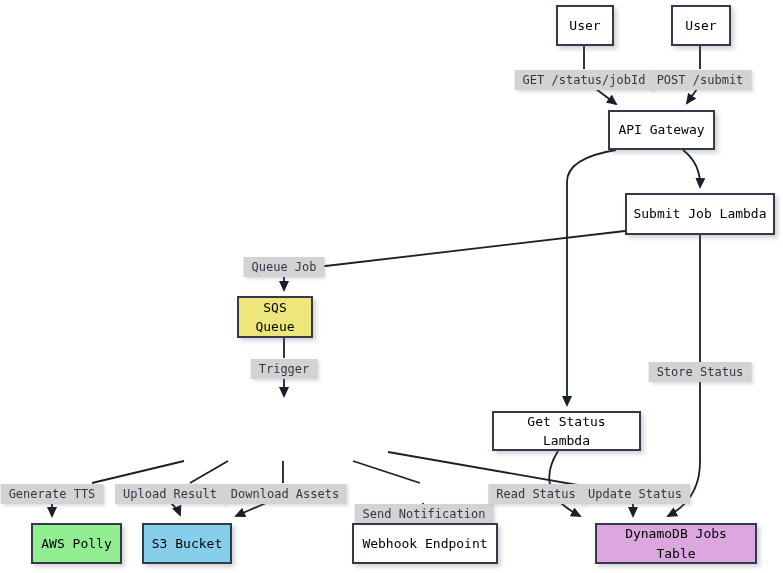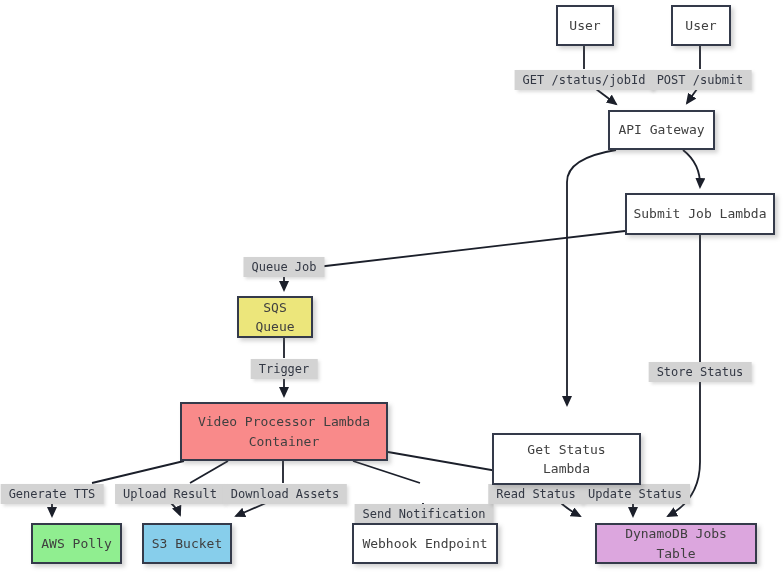--- a/index.html
+++ b/index.html
@@ -10,21 +10,21 @@
     font-family:"DejaVu Sans Mono","Liberation Mono",monospace;
     overflow:hidden;
   }
   #edges{position:absolute;left:0;top:0;width:783px;height:573px;}
   .node{
     position:absolute;
     display:flex;align-items:center;justify-content:center;
     text-align:center;
     border:2px solid #343a4a;
     background:#ffffff;
-    color:#404040;
+    color:#000000;
     font-size:13px;
     line-height:1.5;
     box-shadow:3px 3px 4px rgba(100,100,100,0.28);
     box-sizing:border-box;
     padding:2px 6px;
   }
   .edge-label{
     position:absolute;
     transform:translateX(-50%);
     background:#d3d3d3;
@@ -97,20 +97,19 @@
   <div class="edge-label" style="left:285px;top:484px">Download Assets</div>
   <div class="edge-label" style="left:424px;top:504px">Send Notification</div>
   <div class="edge-label" style="left:536px;top:484px">Read Status</div>
   <div class="edge-label" style="left:635px;top:484px">Update Status</div>
 
   <div class="node" style="left:556px;top:5px;width:58px;height:41px">User</div>
   <div class="node" style="left:671px;top:5px;width:60px;height:41px">User</div>
   <div class="node" style="left:608px;top:110px;width:107px;height:40px">API Gateway</div>
   <div class="node" style="left:625px;top:193px;width:150px;height:42px">Submit Job Lambda</div>
   <div class="node fill-yellow" style="left:237px;top:296px;width:76px;height:42px">SQS Queue</div>
-  <div class="node fill-red" style="left:180px;top:402px;width:208px;height:59px">Video Processor Lambda Container</div>
-  <div class="node" style="left:492px;top:433px;width:149px;height:52px">Get Status Lambda</div>
+  <div class="node" style="left:492px;top:411px;width:149px;height:40px">Get Status Lambda</div>
   <div class="node fill-green" style="left:7px;top:523px;width:91px;height:41px">AWS Polly</div>
   <div class="node fill-blue" style="left:142px;top:523px;width:90px;height:41px">S3 Bucket</div>
   <div class="node" style="left:352px;top:523px;width:146px;height:41px">Webhook Endpoint</div>
   <div class="node fill-purple" style="left:547px;top:523px;width:162px;height:41px">DynamoDB Jobs Table</div>
 
 </div>
 
 </body></html>

